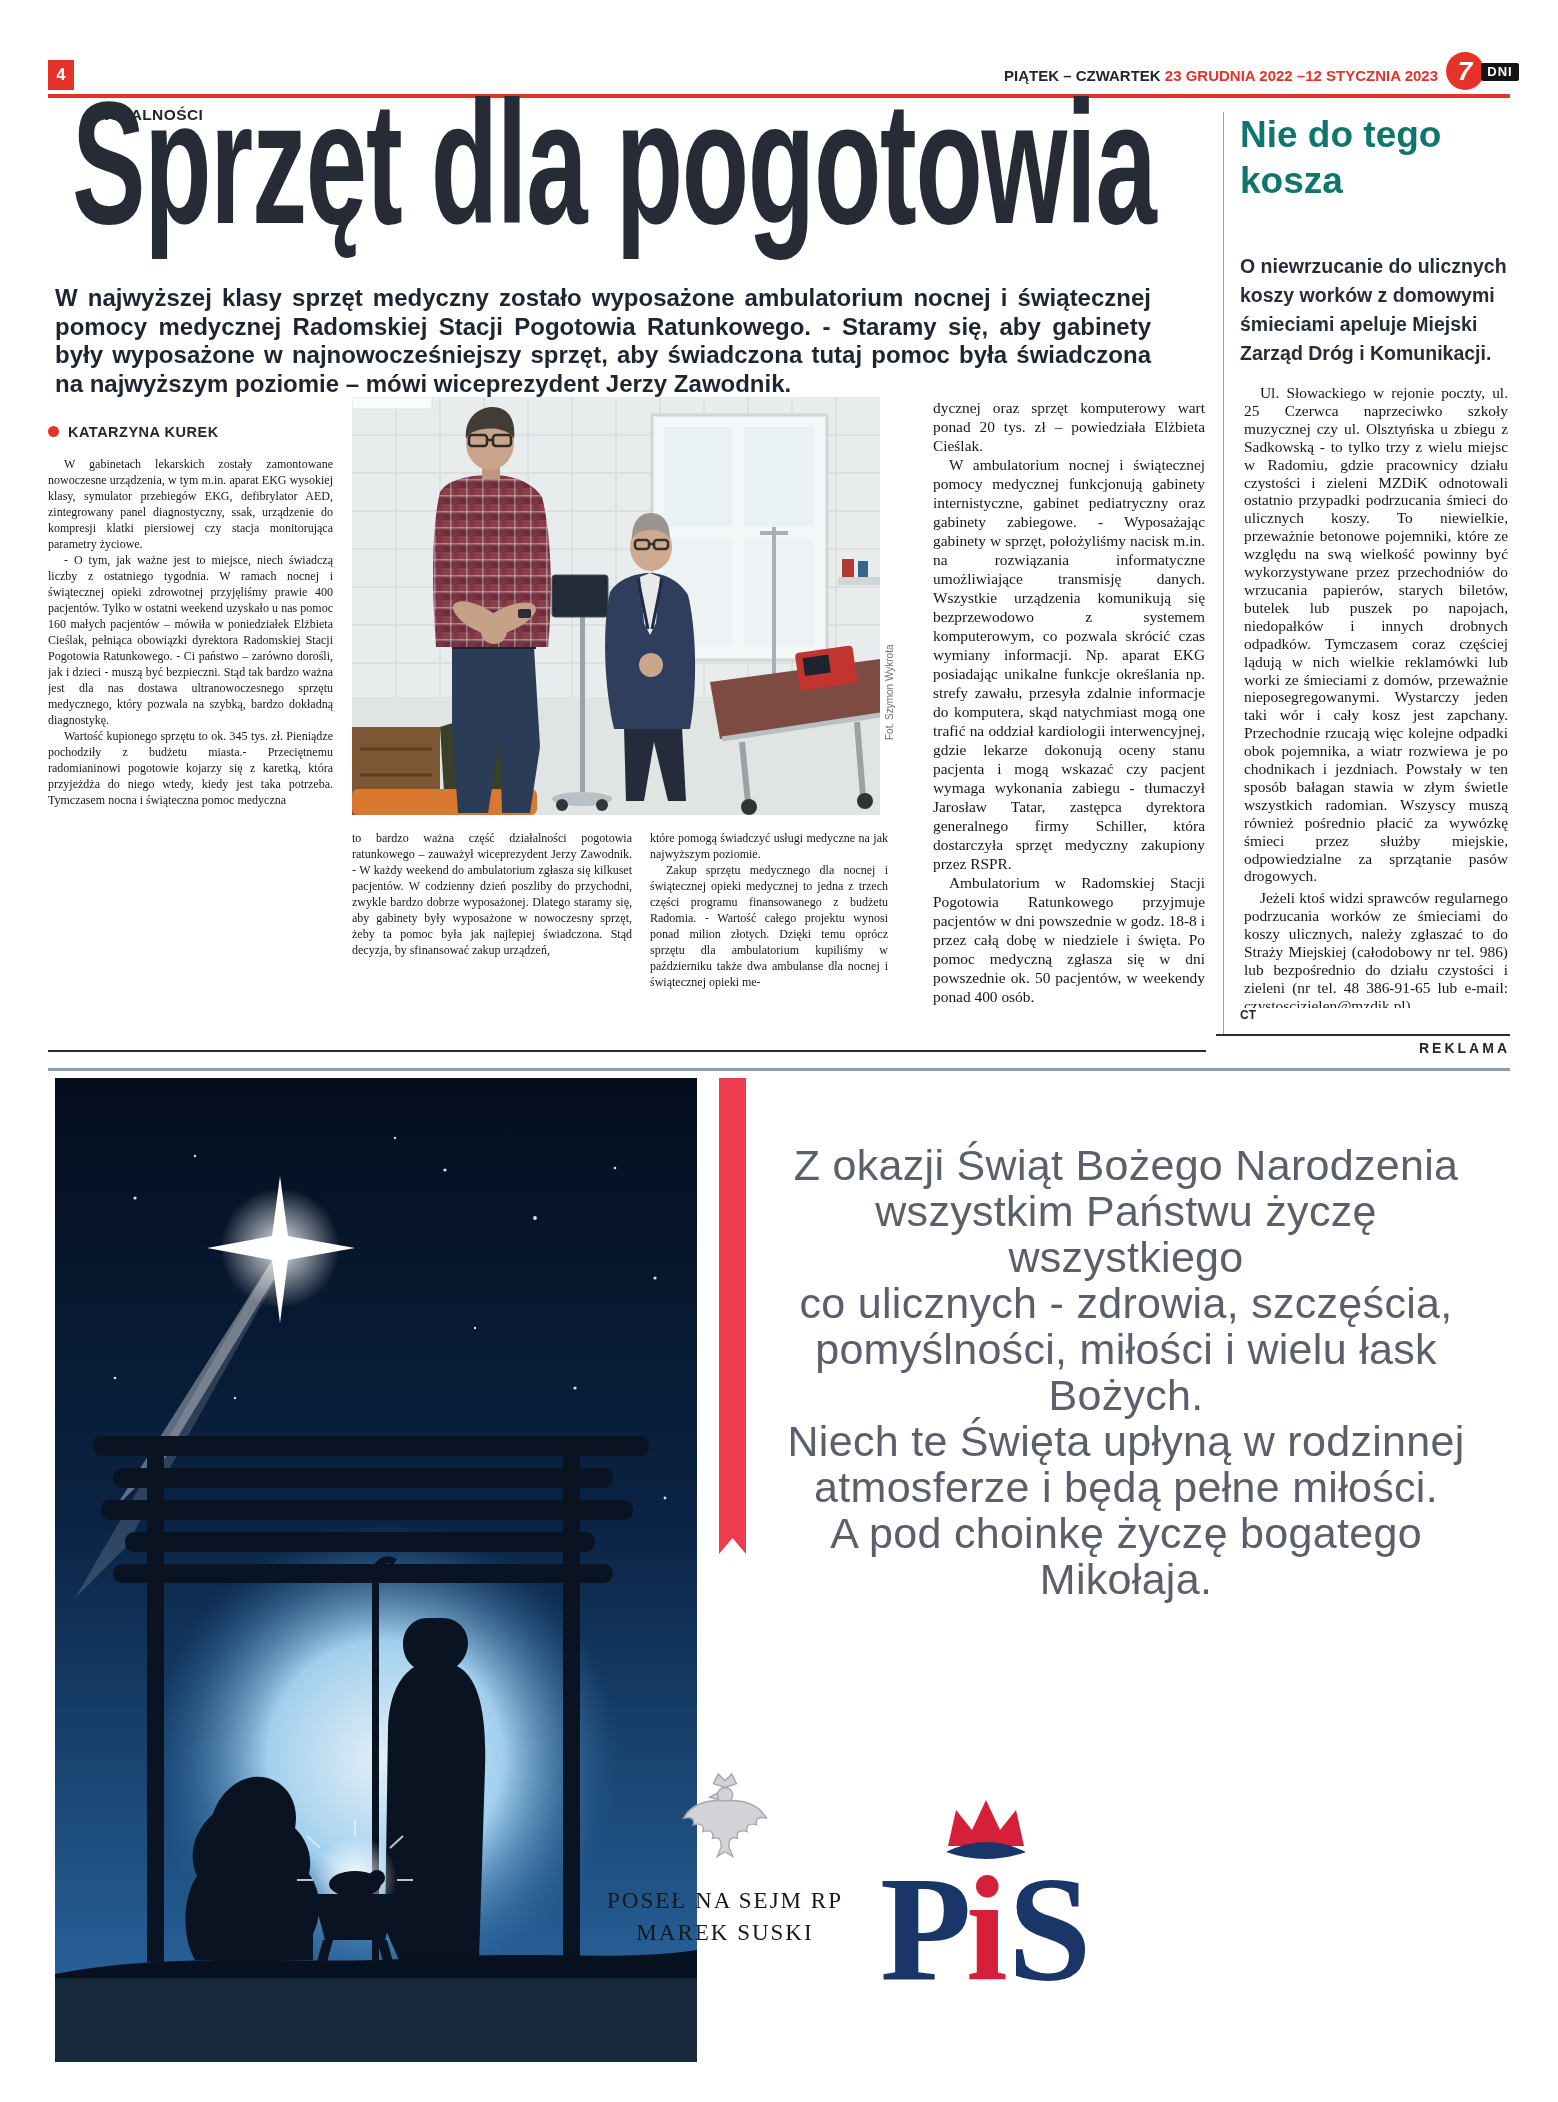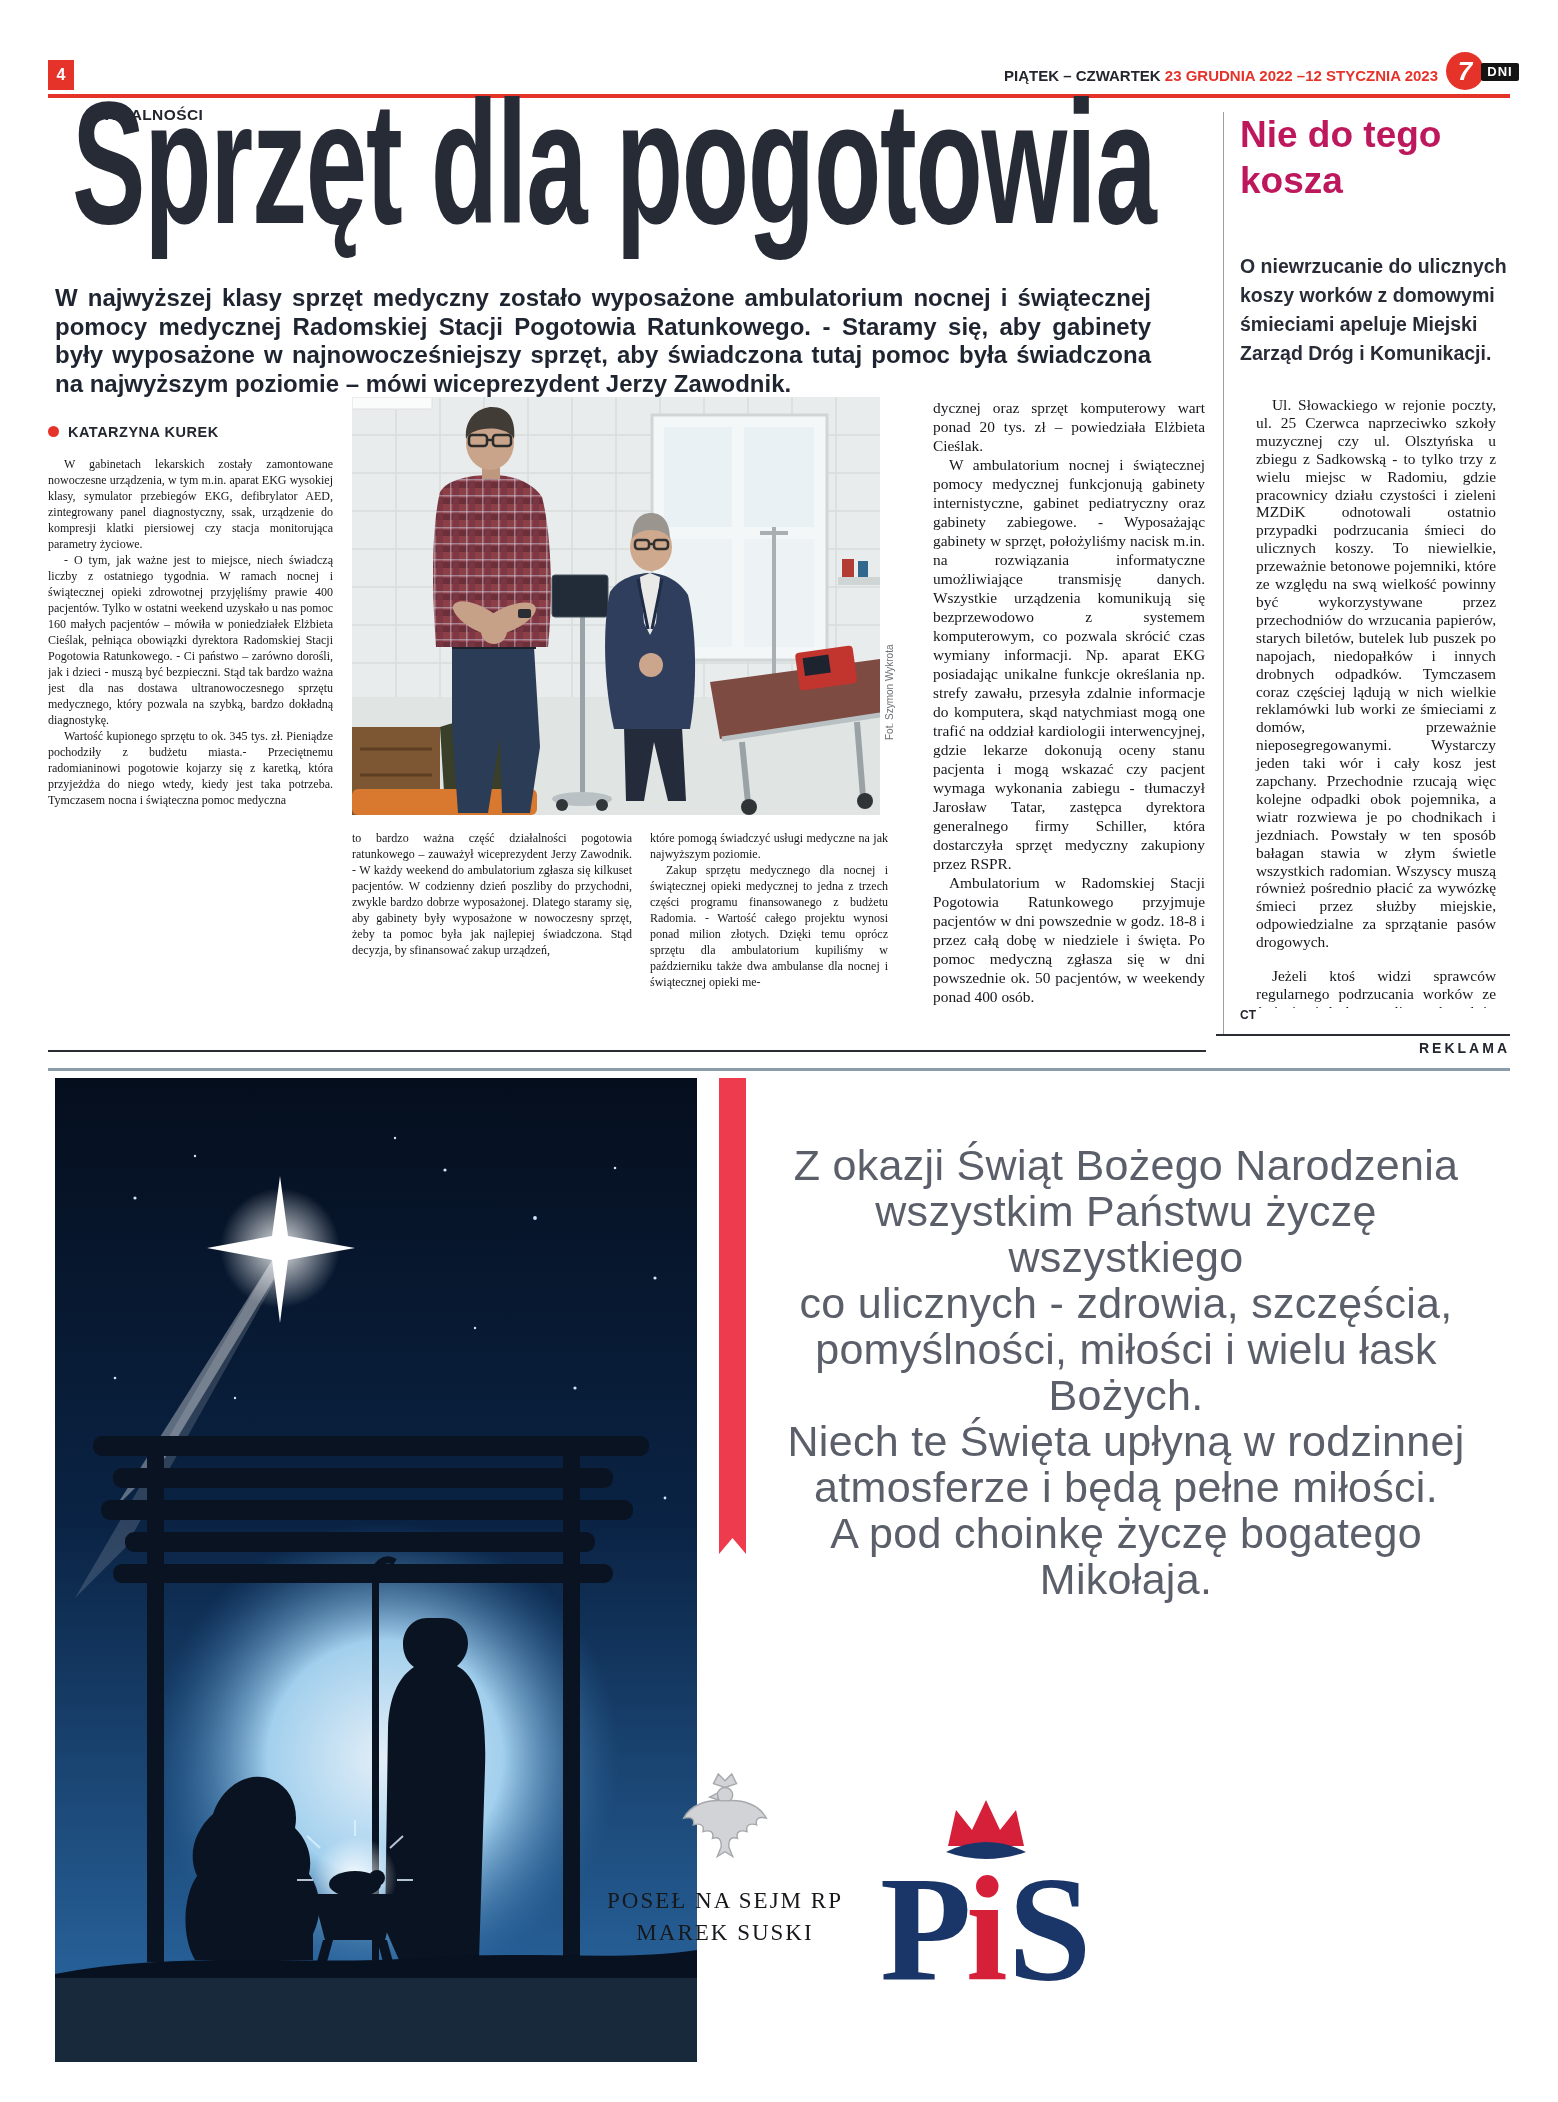--- a/index.html
+++ b/index.html
@@ -38,25 +38,25 @@
   .col2{left:352px;top:830px;width:280px;height:215px;}
   .col3{left:650px;top:830px;width:238px;height:215px;}
   .col4{left:933px;top:398px;width:272px;height:633px;font-size:15.4px;line-height:19px;}
   .photo{left:352px;top:397px;width:528px;height:418px;background:#e9ecec;}
   .photo svg{display:block;width:100%;height:100%;}
   .credit{left:884px;top:600px;height:140px;writing-mode:vertical-rl;transform:rotate(180deg);
           font-size:10px;color:#6b6f73;}
   .vrule{left:1223px;top:112px;width:1px;height:924px;background:#9aa0a6;}
 
   
-  .sb-title{left:1240px;top:112px;width:260px;font-size:37px;line-height:46px;font-weight:bold;color:#be185d;}
+  .sb-title{left:1240px;top:112px;width:260px;font-size:37px;line-height:46px;font-weight:bold;color:#0f766e;}
   .sb-lead{left:1240px;top:252px;width:276px;font-size:19.5px;line-height:29px;font-weight:bold;color:#272c37;}
   .sb-body{left:1240px;top:380px;width:272px;height:628px;font-family:"Liberation Serif",serif;
            font-size:15.4px;line-height:17.9px;color:#15161a;text-align:justify;overflow:hidden;}
-  .sb-body p{margin:16px;text-indent:16px;}
+  .sb-body p{margin:4px;text-indent:16px;}
   .sb-body p.first{text-indent:16px;}
   .sb-sig{left:1240px;top:1008px;width:270px;text-align:left;font-size:12px;font-weight:bold;color:#23262e;}
   .rule-art{left:48px;top:1050px;width:1158px;height:2px;background:#2a2d33;}
   .rule-sb{left:1216px;top:1034px;width:294px;height:2px;background:#2a2d33;}
   .reklama{left:1216px;top:1040px;width:294px;text-align:right;font-size:14px;font-weight:bold;
            letter-spacing:3px;color:#23262e;}
   .rule-gray{left:48px;top:1068px;width:1462px;height:3px;background:#8b9cab;}
 
   
   .nativity{left:55px;top:1078px;width:642px;height:984px;}

